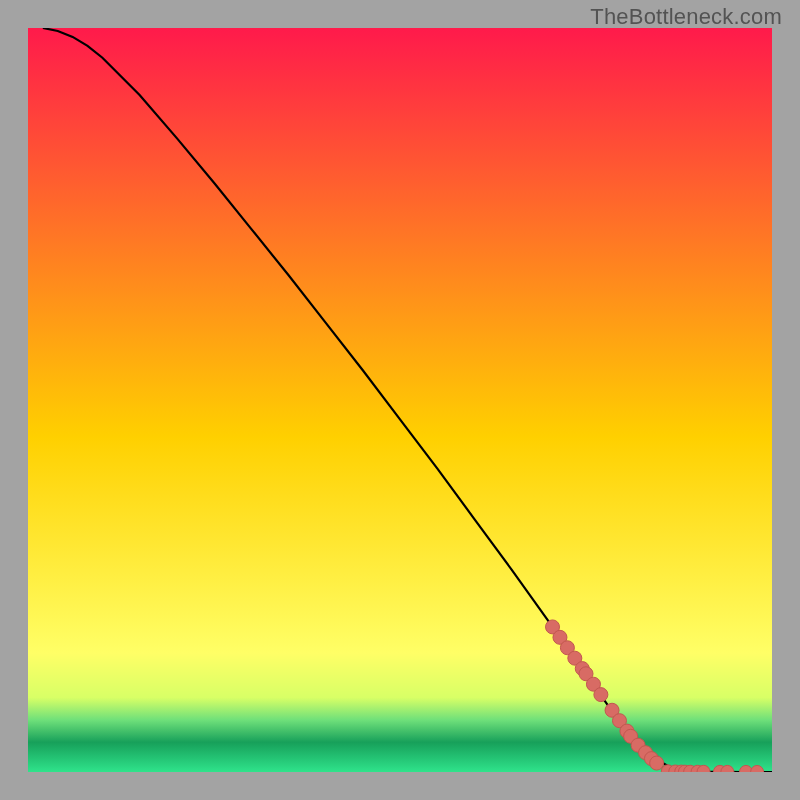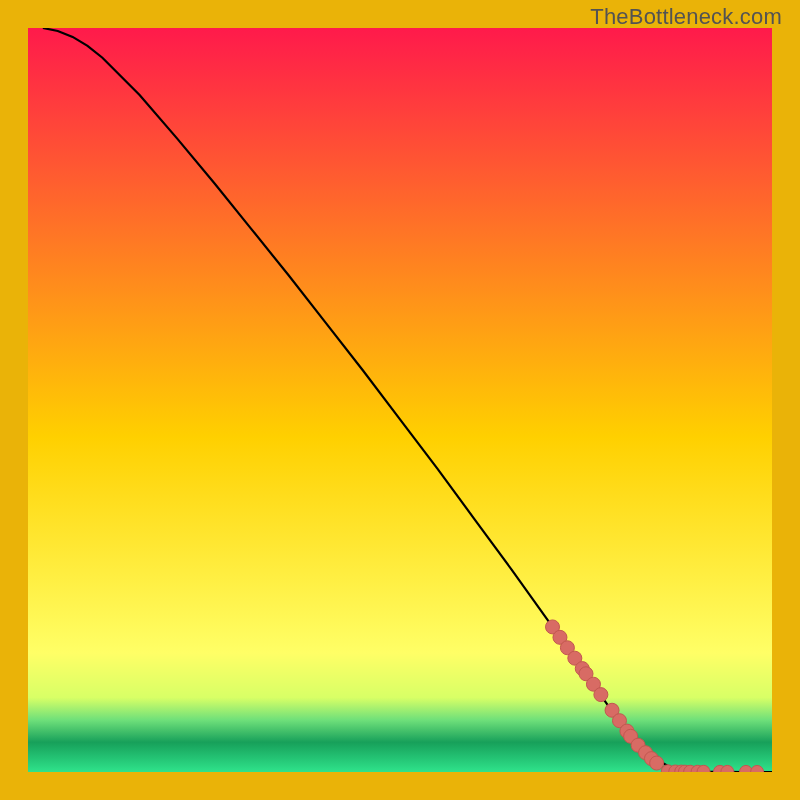--- a/index.html
+++ b/index.html
@@ -8,21 +8,21 @@
     width: 800px;
     height: 800px;
     background: #000;
     overflow: hidden;
     font-family: Arial, Helvetica, sans-serif;
   }
   .outer {
     position: relative;
     width: 800px;
     height: 800px;
-    background: #eab308;
+    background: #a3a3a3;
   }
   .watermark {
     position: absolute;
     top: 4px;
     right: 18px;
     color: #535353;
     font-size: 22px;
     font-weight: 500;
     letter-spacing: 0.2px;
     z-index: 10;

